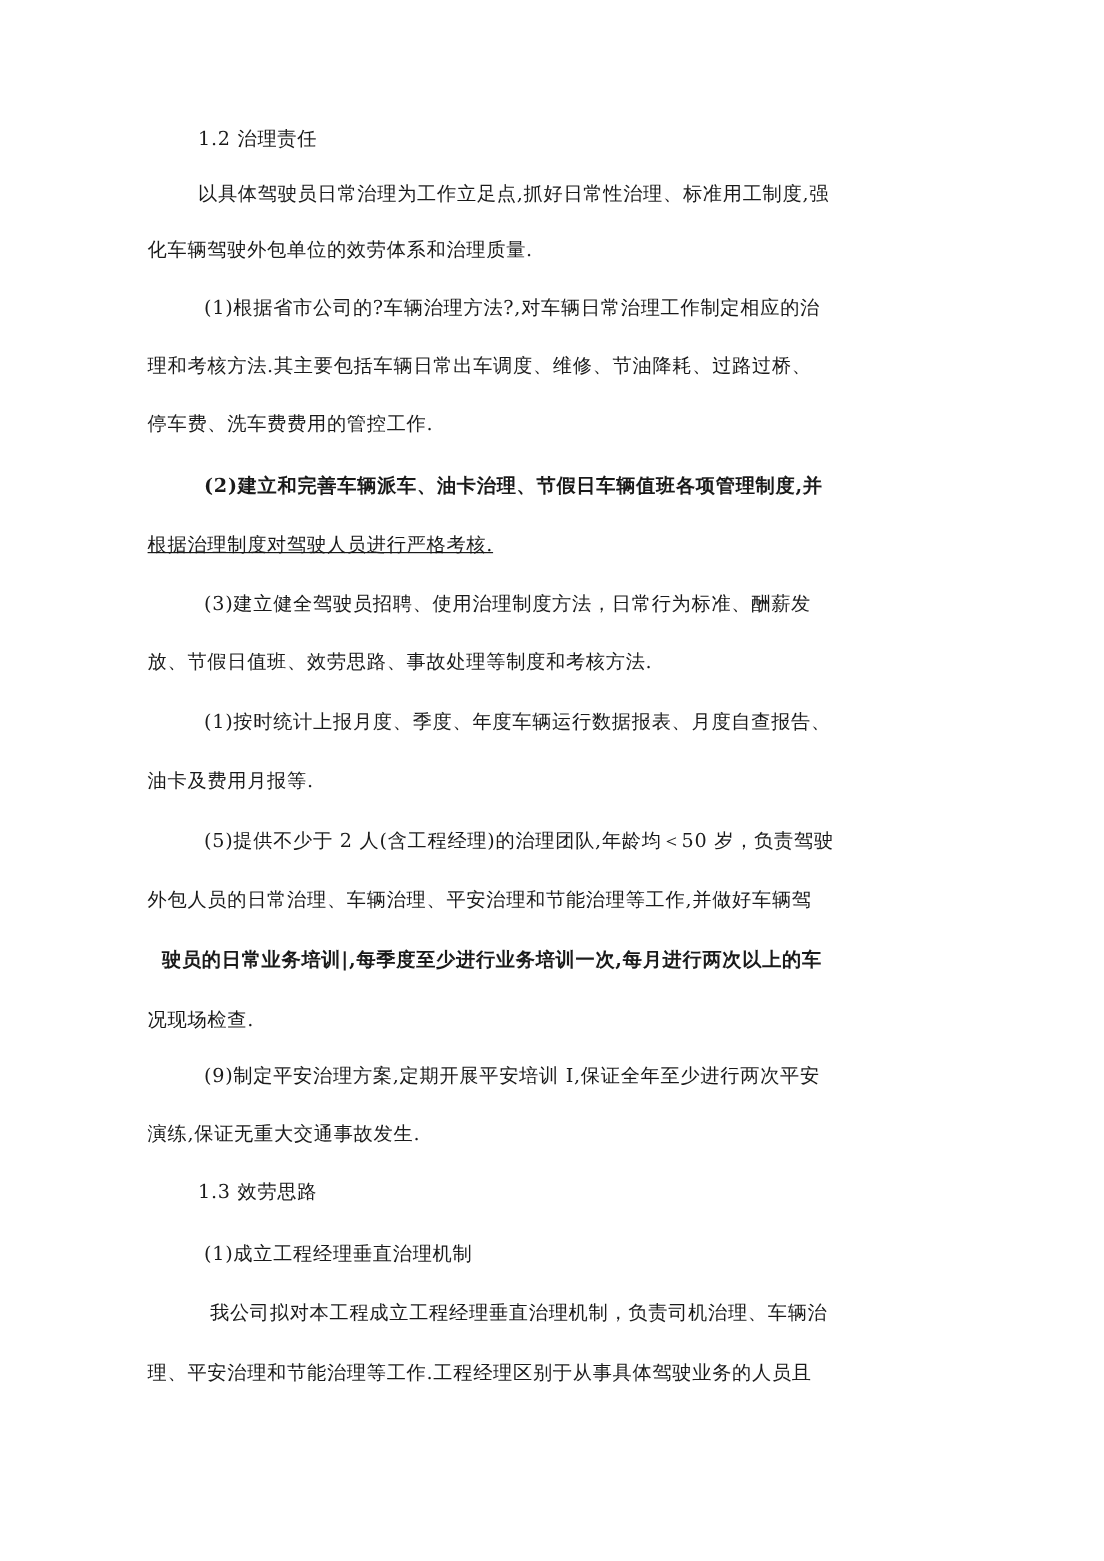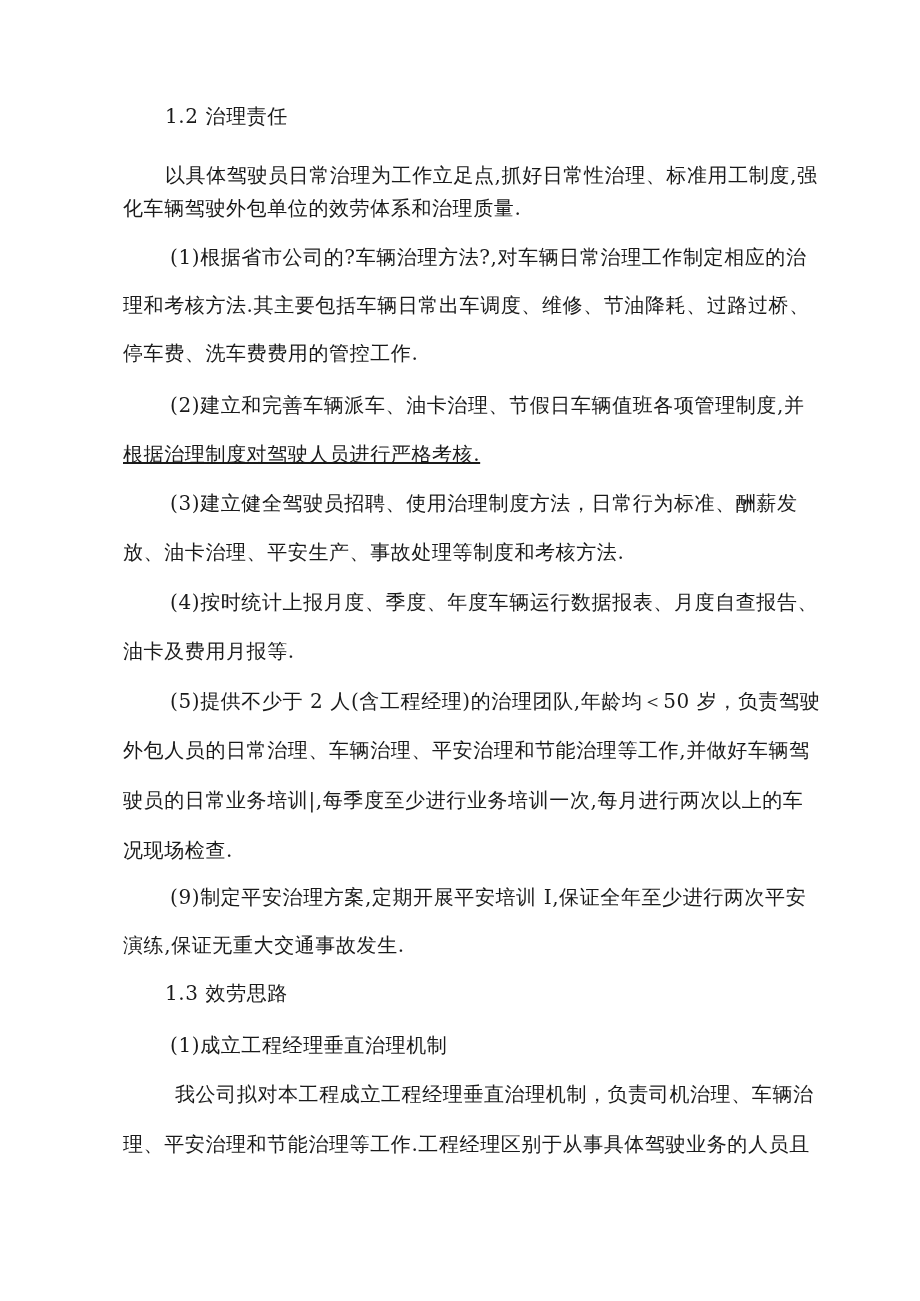--- a/index.html
+++ b/index.html
@@ -11,44 +11,44 @@
       width: 920px;
       height: 1301px;
       position: relative;
       overflow: hidden;
       font-family: "DejaVu Serif", "Liberation Serif", serif;
       color: #1a1a1a;
     }
     .line {
       position: absolute;
       white-space: nowrap;
-      font-size: 20px;
+      font-size: 16px;
       line-height: 24px;
       letter-spacing: 0.6px;
     }
   </style>
 </head>
 <body>
 
 <div class="doc">
   <div class="line" style="left:165px;top:104px;">1.2 治理责任</div>
-  <div class="line" style="left:165px;top:150px;margin-top:13px;">以具体驾驶员日常治理为工作立足点,抓好日常性治理、标准用工制度,强</div>
+  <div class="line" style="left:165px;top:150px;">以具体驾驶员日常治理为工作立足点,抓好日常性治理、标准用工制度,强</div>
   <div class="line" style="left:123px;top:196px;">化车辆驾驶外包单位的效劳体系和治理质量.</div>
   <div class="line" style="left:170px;top:245px;">(1)根据省市公司的?车辆治理方法?,对车辆日常治理工作制定相应的治</div>
   <div class="line" style="left:123px;top:293px;">理和考核方法.其主要包括车辆日常出车调度、维修、节油降耗、过路过桥、</div>
   <div class="line" style="left:123px;top:341px;">停车费、洗车费费用的管控工作.</div>
-  <div class="line" style="left:170px;top:393px;">(2)建立和完善车辆派车、油卡治理、节假日车辆值班各项管理制度,并</div>
+  <div class="line" style="left:170px;top:393px;font-weight:bold;">(2)建立和完善车辆派车、油卡治理、节假日车辆值班各项管理制度,并</div>
   <div class="line" style="left:123px;top:442px;text-decoration:underline;">根据治理制度对驾驶人员进行严格考核.</div>
   <div class="line" style="left:170px;top:491px;">(3)建立健全驾驶员招聘、使用治理制度方法，日常行为标准、酬薪发</div>
-  <div class="line" style="left:123px;top:540px;">放、油卡治理、平安生产、事故处理等制度和考核方法.</div>
-  <div class="line" style="left:170px;top:590px;">(4)按时统计上报月度、季度、年度车辆运行数据报表、月度自查报告、</div>
+  <div class="line" style="left:123px;top:540px;">放、节假日值班、效劳思路、事故处理等制度和考核方法.</div>
+  <div class="line" style="left:170px;top:590px;">(1)按时统计上报月度、季度、年度车辆运行数据报表、月度自查报告、</div>
   <div class="line" style="left:123px;top:639px;">油卡及费用月报等.</div>
   <div class="line" style="left:170px;top:689px;">(5)提供不少于 2 人(含工程经理)的治理团队,年龄均＜50 岁，负责驾驶</div>
   <div class="line" style="left:123px;top:738px;text-align:right;">外包人员的日常治理、车辆治理、平安治理和节能治理等工作,并做好车辆驾</div>
-  <div class="line" style="left:123px;top:788px;">驶员的日常业务培训|,每季度至少进行业务培训一次,每月进行两次以上的车</div>
+  <div class="line" style="left:135px;top:788px;font-weight:bold;">驶员的日常业务培训|,每季度至少进行业务培训一次,每月进行两次以上的车</div>
   <div class="line" style="left:123px;top:838px;">况现场检查.</div>
   <div class="line" style="left:170px;top:885px;">(9)制定平安治理方案,定期开展平安培训 I,保证全年至少进行两次平安</div>
   <div class="line" style="left:123px;top:933px;">演练,保证无重大交通事故发生.</div>
   <div class="line" style="left:165px;top:981px;">1.3 效劳思路</div>
   <div class="line" style="left:170px;top:1033px;">(1)成立工程经理垂直治理机制</div>
   <div class="line" style="left:175px;top:1082px;">我公司拟对本工程成立工程经理垂直治理机制，负责司机治理、车辆治</div>
   <div class="line" style="left:123px;top:1132px;">理、平安治理和节能治理等工作.工程经理区别于从事具体驾驶业务的人员且</div>
 </div>
 
 </body></html>

